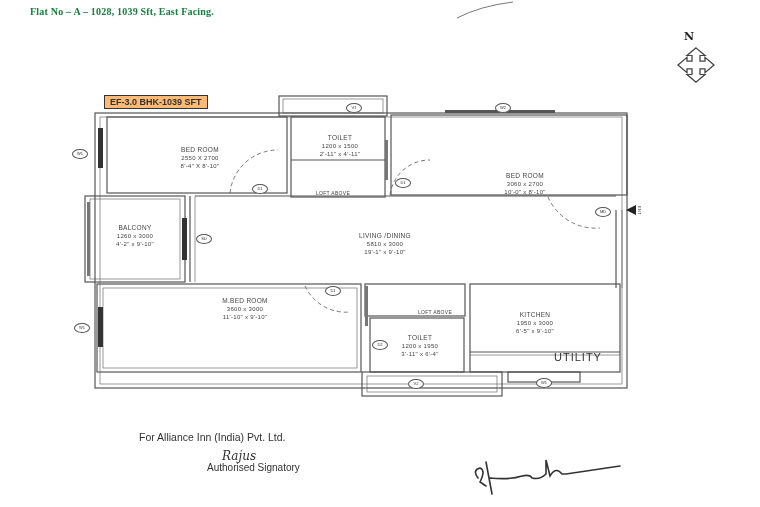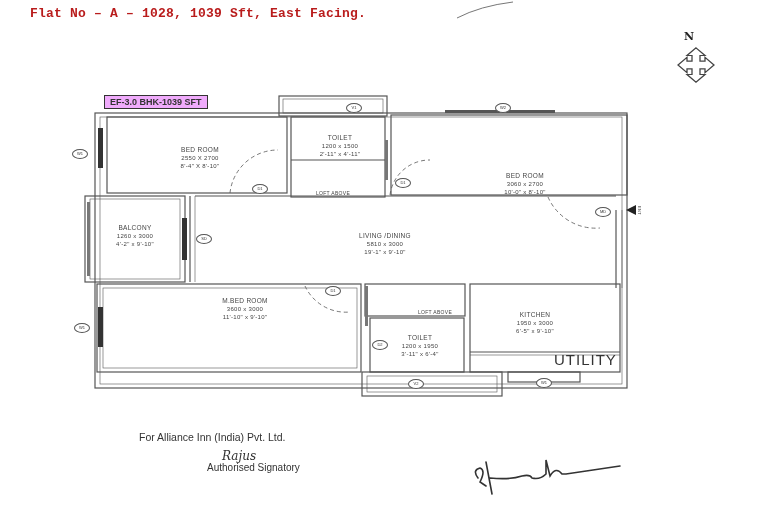--- a/index.html
+++ b/index.html
@@ -1,26 +1,26 @@
 <!DOCTYPE html>
 <html><head>
   <meta charset="utf-8">
   <style>
     html, body { margin: 0; padding: 0; background: #ffffff; }
     body { width: 760px; height: 507px; position: relative; overflow: hidden; font-family: "Liberation Sans", sans-serif; color: #222; }
-    .title { position: absolute; left: 30px; top: 6px; font-family: Liberation Mono, monospace; font-weight: bold; font-size: 13px; color: #b91c1c; letter-spacing: 0.2px; }
+    .title { position: absolute; left: 30px; top: 6px; font-family: Liberation Serif, serif; font-weight: bold; font-size: 10px; color: #15803d; letter-spacing: 0.2px; }
     .title-stroke { position: absolute; left: 455px; top: 0px; }
     .north { position: absolute; left: 662px; top: 30px; width: 70px; height: 60px; }
     .north-label { position: absolute; left: 684px; top: 30px; font-family: "DejaVu Serif", serif; font-weight: bold; font-size: 11px; }
     .plan { position: absolute; left: 0; top: 0; width: 760px; height: 420px; }
-    .plan-label { position: absolute; left: 104px; top: 95px; border: 1px solid #333; padding: 0 5px; font-size: 9px; font-weight: bold; color: #333; background: #f0abfc; line-height: 12px; }
+    .plan-label { position: absolute; left: 104px; top: 95px; border: 1px solid #333; padding: 0 5px; font-size: 9px; font-weight: bold; color: #333; background: #fdba74; line-height: 12px; }
     .room { position: absolute; text-align: center; font-size: 6px; color: #444; line-height: 8px; letter-spacing: 0.3px; }
     .room .rname { font-size: 6.5px; }
     .small { position: absolute; font-size: 5px; color: #444; letter-spacing: 0.3px; }
-    .utility { position: absolute; font-size: 15px; color: #333; letter-spacing: 1px; padding-left: 36px; }
+    .utility { position: absolute; font-size: 11px; color: #333; letter-spacing: 1px; padding-left: 36px; }
     .tag { position: absolute; font-size: 4px; color: #333; border: 1px solid #555; border-radius: 50%; width: 14px; height: 8px; line-height: 8px; text-align: center; background: #fff; }
     .footer-company { position: absolute; left: 128px; top: 431px; font-size: 10.5px; color: #333; padding-left: 11px; }
     .footer-sig-mini { position: absolute; left: 222px; top: 449px; font-family: "DejaVu Serif", serif; font-style: italic; font-size: 12px; color: #333; }
     .footer-signatory { position: absolute; left: 207px; top: 462px; font-size: 10px; color: #333; }
     .signature { position: absolute; left: 470px; top: 452px; }
   </style>
 </head>
 <body>
 
 <div class="title">Flat No – A – 1028, 1039 Sft, East Facing.</div>

